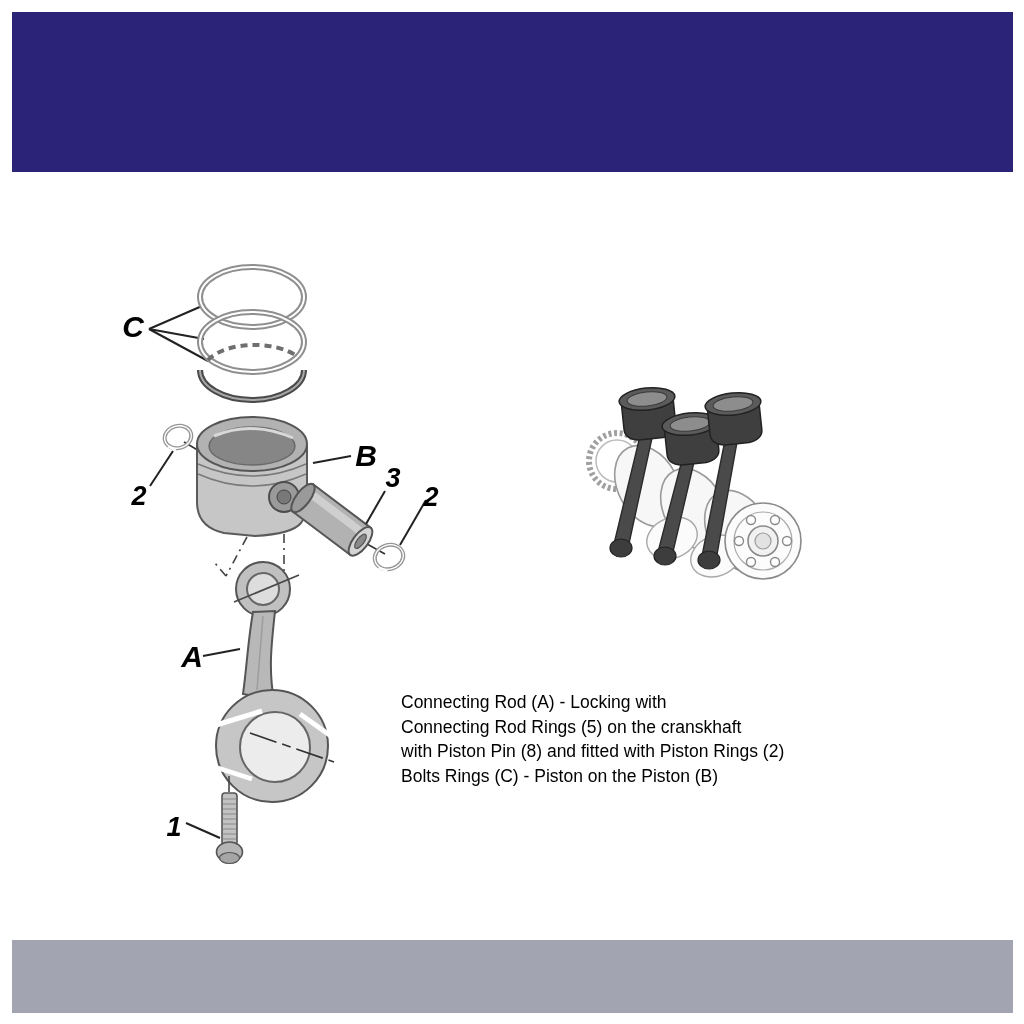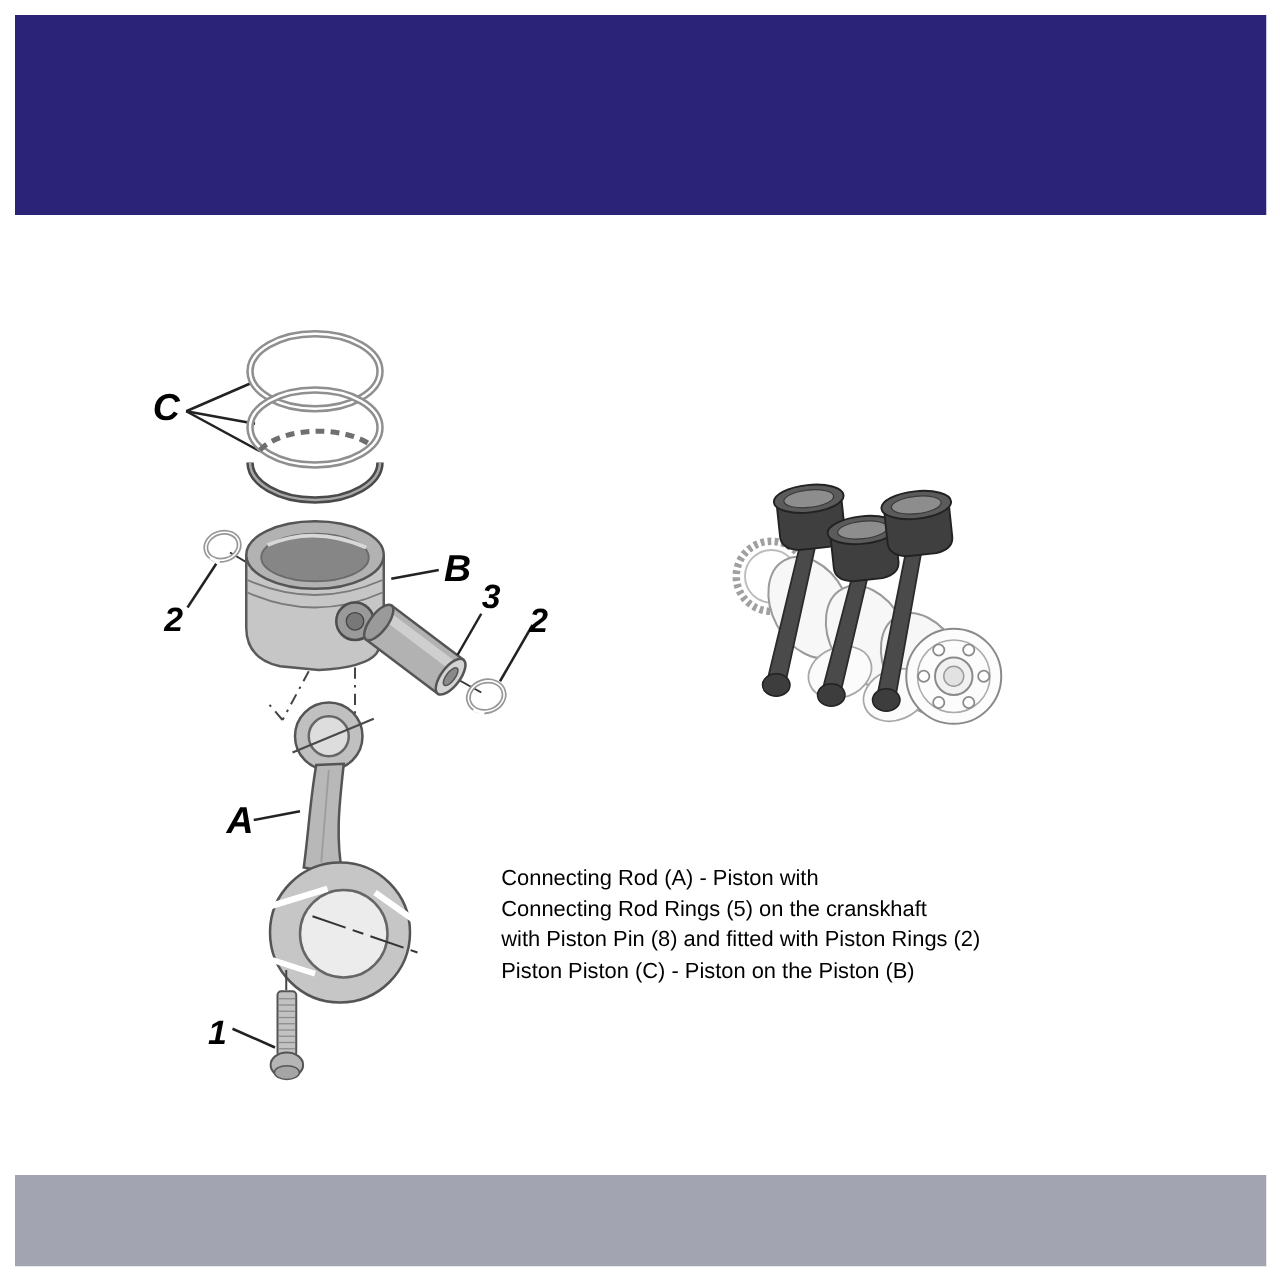--- a/index.html
+++ b/index.html
@@ -196,20 +196,20 @@
 
   <div class="callout big label-c">C</div>
   <div class="callout med label-2l">2</div>
   <div class="callout big label-b">B</div>
   <div class="callout med label-3">3</div>
   <div class="callout med label-2r">2</div>
   <div class="callout big label-a">A</div>
   <div class="callout med label-1">1</div>
 
   <div class="description">
-      <div class="desc-line"><span class="b">Connecting Rod</span><span> (A) - Piston with</span></div>
+      <div class="desc-line"><span class="b">Connecting Rod</span><span> (A) - Locking with</span></div>
       <div class="desc-line"><span class="b">Connecting Rod Rings</span><span> (5) on the cranskhaft</span></div>
       <div class="desc-line"><span>with </span><span class="b">Piston Pin</span><span> (8) and fitted with </span><span class="b">Piston Rings</span><span> (2)</span></div>
-      <div class="desc-line"><span class="b">Piston Piston</span><span> (C) - Piston on the </span><span class="b">Piston</span><span> (B)</span></div>
+      <div class="desc-line"><span class="b">Bolts Rings</span><span> (C) - Piston on the </span><span class="b">Piston</span><span> (B)</span></div>
     </div>
 
   <div class="footer-bar" style="background: rgb(163, 164, 177);"></div>
 </div>
 
 </body></html>

